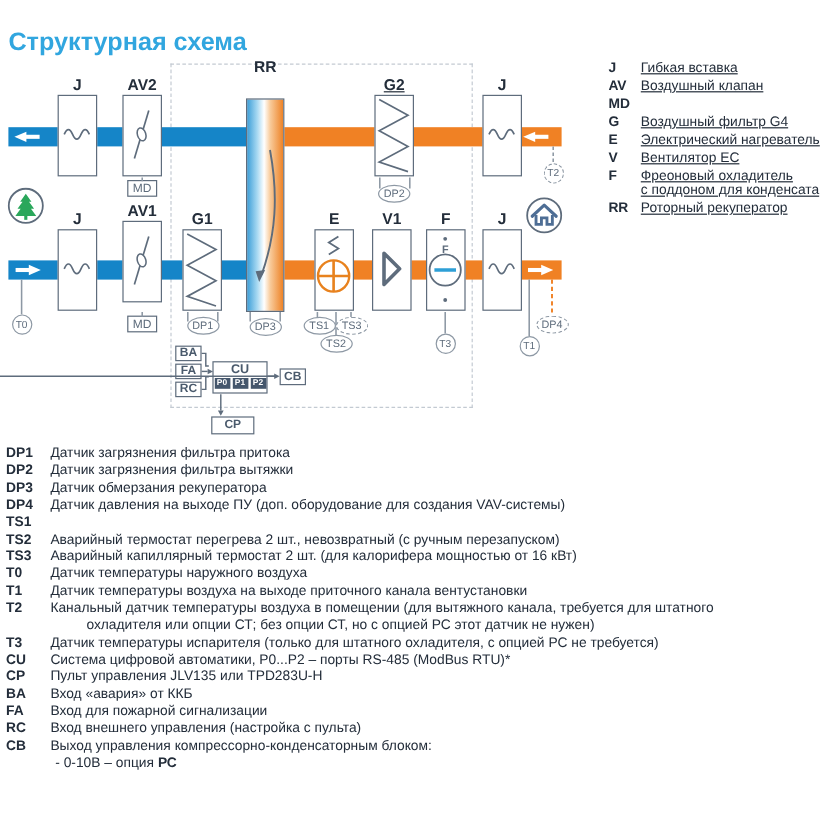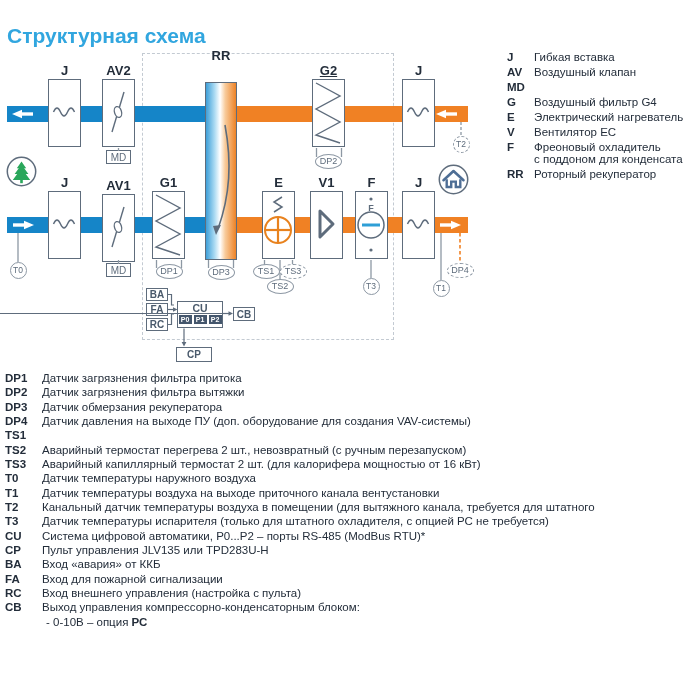--- a/index.html
+++ b/index.html
@@ -31,21 +31,21 @@
           border:1.4px solid #5E6C7C;box-sizing:border-box;z-index:4;
           display:flex;flex-direction:column;align-items:center;}
   .cu-name{font-size:10.5px;font-weight:bold;color:#4A5A6C;line-height:11px;margin-top:1px;}
   .chips{display:flex;gap:2px;margin-top:1px;}
   .chip{width:13px;height:9px;background:#44566C;color:#fff;font-size:7px;font-weight:bold;
         display:flex;align-items:center;justify-content:center;}
   .icon{position:absolute;z-index:6;}
   .legend{position:absolute;left:507px;top:51px;width:192px;font-size:11.5px;z-index:3;}
   .leg-item{display:flex;margin-bottom:2.6px;line-height:12.4px;}
   .leg-key{width:27px;font-weight:bold;flex:none;}
-  .leg-line{display:block;}
+  .leg-line{display:block;text-decoration:underline;}
   .notes{position:absolute;left:5px;top:371px;width:694px;font-size:11.5px;line-height:14.33px;z-index:3;}
   .note{display:flex;white-space:nowrap;}
   .note > b{width:37px;flex:none;font-weight:bold;}
   .cont30{padding-left:30px;}
   .cont4{padding-left:4px;}
 </style>
 </head>
 <body>
 
 <div class="page">
@@ -102,21 +102,21 @@
   </div>
 
   <div class="comp" style="left:48px;top:175px;">
     <div class="clabel">J</div>
     <div class="cbody">
       <svg width="30" height="65" viewBox="0 0 30 65">
         <path d="M4.5,32 q3.5,-8 7,0 t7,0 t7,0" fill="none" stroke="#5E6C7C" stroke-width="1.4"></path>
         </svg>
     </div>
   </div>
-  <div class="comp" style="left:102px;top:178px;">
+  <div class="comp" style="left:102px;top:168px;">
     <div class="clabel">AV1</div>
     <div class="cbody">
       <svg width="30" height="65" viewBox="0 0 30 65">
         <line x1="9" y1="52" x2="21" y2="12" stroke="#5E6C7C" stroke-width="1.4"></line>
         <ellipse cx="15" cy="32" rx="3.5" ry="5.5" transform="rotate(-17 15 32)" fill="#fff" stroke="#5E6C7C" stroke-width="1.3"></ellipse>
         </svg>
     </div>
   </div>
   <div class="comp" style="left:152px;top:175px;">
     <div class="clabel">G1</div>
@@ -331,20 +331,24 @@
       </div>
     <div class="note">
         <b>T1</b>
         <span>Датчик температуры воздуха на выходе приточного канала вентустановки</span>
       </div>
     <div class="note">
         <b>T2</b>
         <span>Канальный датчик температуры воздуха в помещении (для вытяжного канала, требуется для штатного</span>
       </div>
     <div class="note">
+        <b></b>
+        <span class="cont30">охладителя или опции СТ; без опции СТ, но с опцией РС этот датчик не нужен)</span>
+      </div>
+    <div class="note">
         <b>T3</b>
         <span>Датчик температуры испарителя (только для штатного охладителя, с опцией РС не требуется)</span>
       </div>
     <div class="note">
         <b>CU</b>
         <span>Система цифровой автоматики, P0...P2 – порты RS-485 (ModBus RTU)*</span>
       </div>
     <div class="note">
         <b>CP</b>
         <span>Пульт управления JLV135 или TPD283U-H</span>

